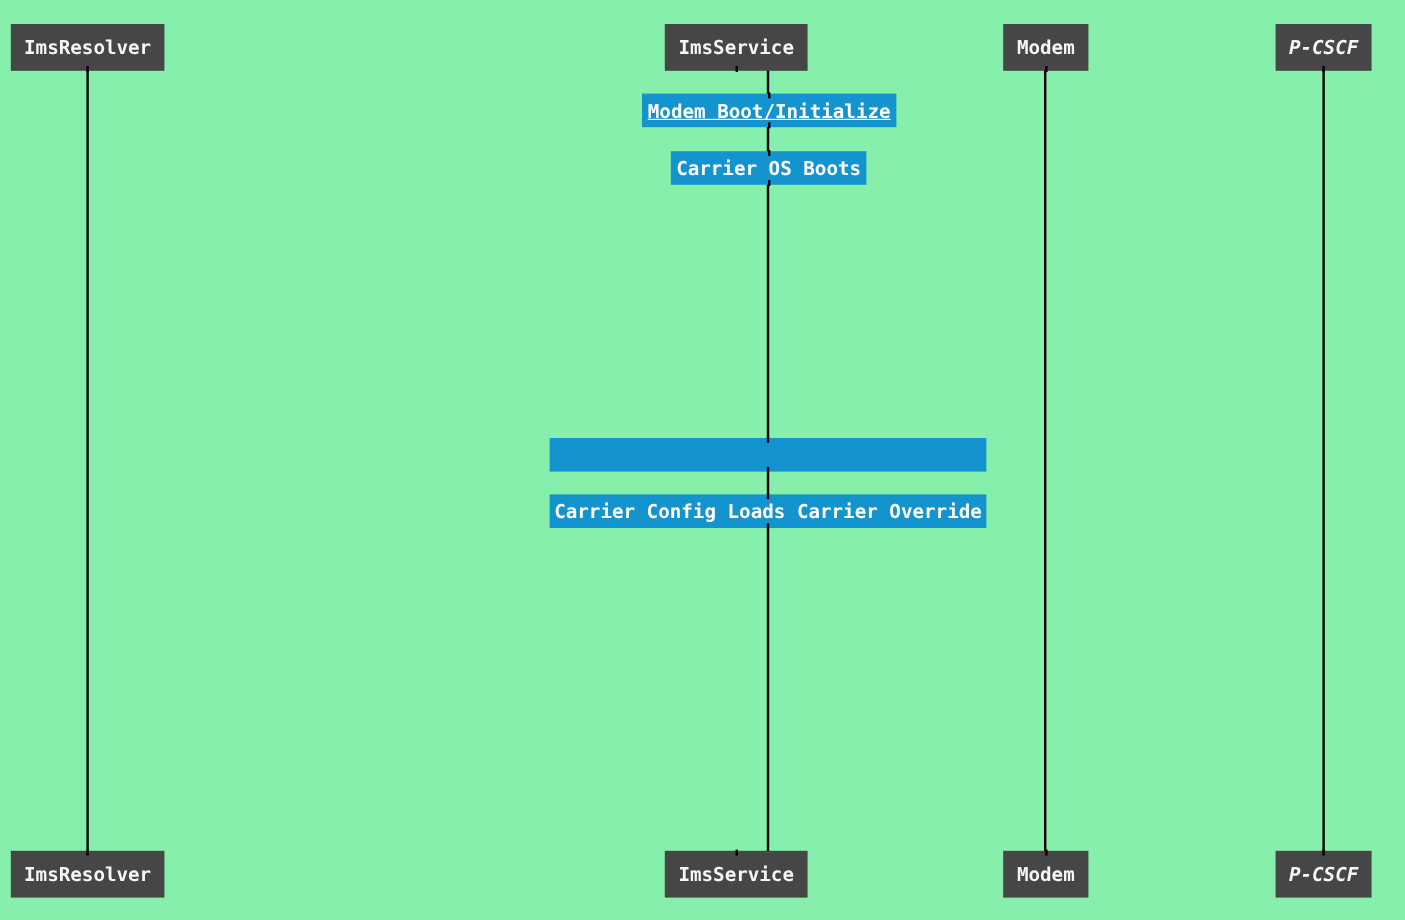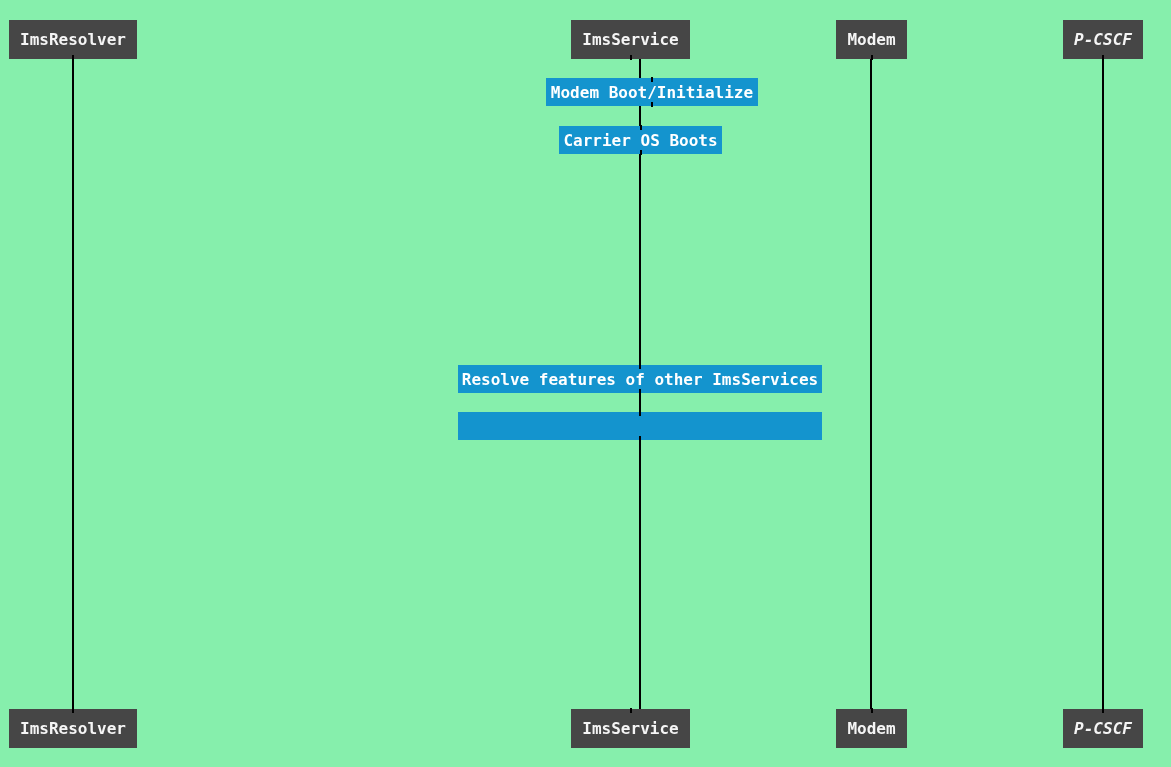--- a/index.html
+++ b/index.html
@@ -45,40 +45,40 @@
     display: flex;
     align-items: center;
     justify-content: center;
     z-index: 2;
     box-sizing: border-box;
     white-space: nowrap;
   }
   .row-top    { top: 20px; }
   .row-bottom { top: 709px; }
   .pos-imsresolver { left: 9px;    width: 128px; }
-  .pos-imsservice  { left: 571px;  width: 119px; }
+  .pos-imsservice  { left: 554px;  width: 119px; }
   .pos-modem       { left: 836px;  width: 71px; text-align: center;  }
   .pos-pcscf       { left: 1063px; width: 80px; font-style: italic;  }
 
   
   .note {
     position: absolute;
     height: 28px;
     background: #1494ce;
     color: #ffffff;
     font-size: 16px;
     font-weight: bold;
     display: flex;
     align-items: center;
     justify-content: center;
     z-index: 2;
     box-sizing: border-box;
     white-space: nowrap;
   }
-  .note-1 { left: 546px; top: 78px;  width: 212px; }
+  .note-1 { left: 535px; top: 78px;  width: 212px; text-decoration: underline; }
   .note-2 { left: 559px; top: 126px; width: 163px; }
   .note-3 { left: 458px; top: 365px; width: 364px; }
   .note-4 { left: 458px; top: 412px; width: 364px; }
 
   
   .tick {
     position: absolute;
     left: 50%;
     margin-left: -1px;
     width: 2px;
@@ -120,25 +120,25 @@
     <span>Modem Boot/Initialize</span>
     <i class="tick tick-top"></i>
     <i class="tick tick-bottom"></i>
   </div>
   <div class="note note-2">
     <span>Carrier OS Boots</span>
     <i class="tick tick-top"></i>
     <i class="tick tick-bottom"></i>
   </div>
   <div class="note note-3">
-    <span>Resolve features of other ImsServices</span>
     <i class="tick tick-top"></i>
     <i class="tick tick-bottom"></i>
   </div>
   <div class="note note-4">
+    <span>Carrier Config Loads Carrier Override</span>
     <i class="tick tick-top"></i>
     <i class="tick tick-bottom"></i>
   </div>
 
   <div class="participant row-bottom pos-imsresolver">
     <span>ImsResolver</span>
     <i class="tick tick-top"></i>
   </div>
   <div class="participant row-bottom pos-imsservice">
     <span>ImsService</span>

